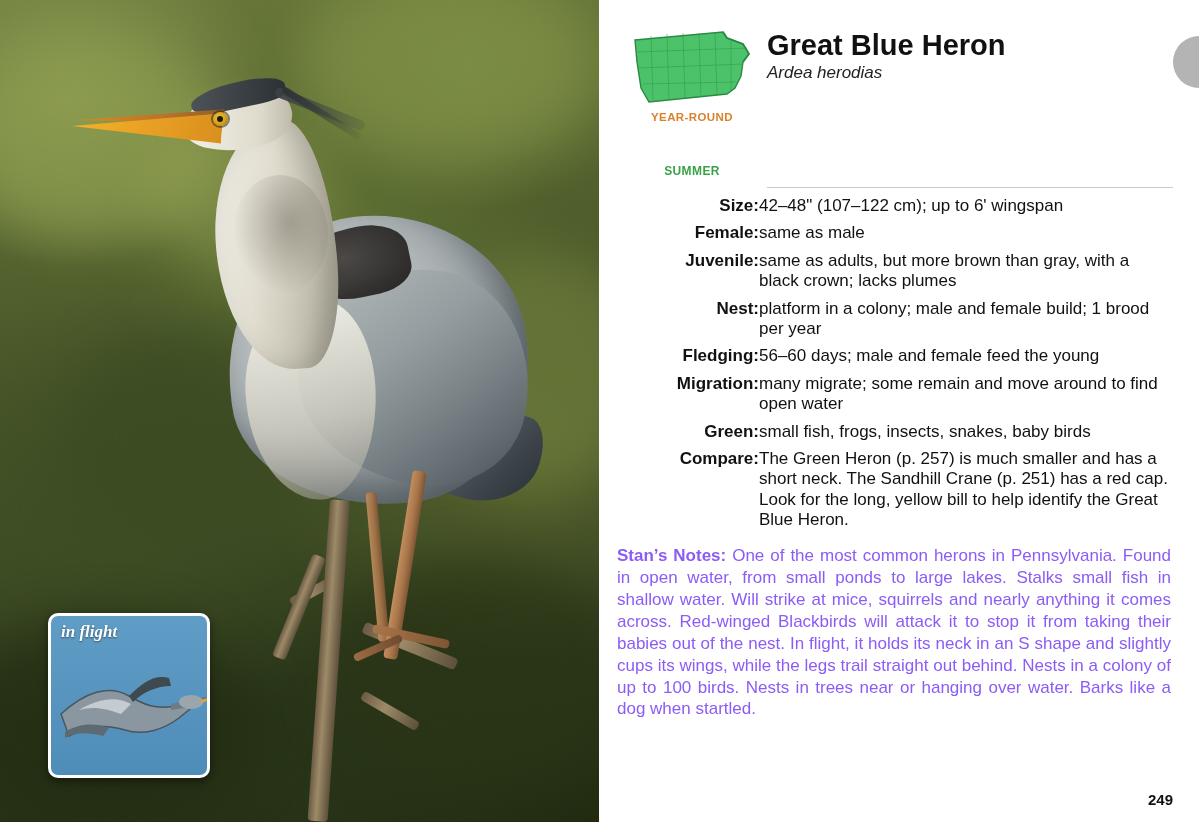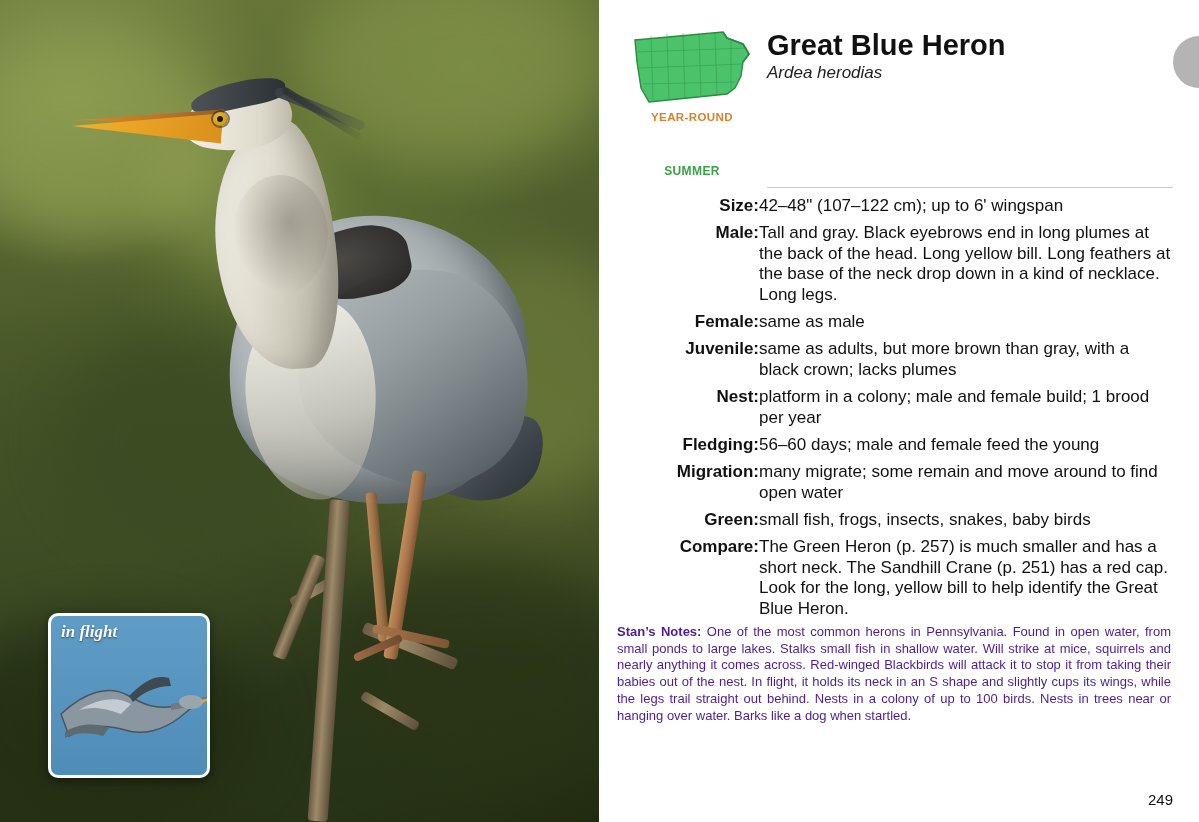--- a/index.html
+++ b/index.html
@@ -299,34 +299,34 @@
   td.lbl {
     width: 142px;
     text-align: right;
     font-weight: 700;
     padding-right: 9px;
     white-space: nowrap;
   }
   td.val { text-align: left; padding-left: 2px; }
 
   .notes {
-    margin-top: 0;
-    font-size: 13px;
+    margin-top: 10px;
+    font-size: 17px;
     line-height: 1.285;
     text-align: justify;
-    color: #4c1d95;
+    color: #8b5cf6;
     padding-right: 2px;
   }
   .notes b { font-weight: 700; }
 
   .page-number {
     position: absolute;
     right: 26px; bottom: 14px;
     font-size: 15px;
-    font-weight: 400;
+    font-weight: 700;
     color: #111;
     margin-left: 34px;
   }
 
   
   .edge-thumb {
     position: absolute;
     right: -26px; top: 36px;
     width: 52px; height: 52px;
     background: #b0b0b0;
@@ -424,24 +424,20 @@
 
     <div class="rule"></div>
 
     <table class="facts">
       <tbody>
         <tr>
           <td class="lbl">Size:</td>
           <td class="val">42–48" (107–122 cm); up to 6' wingspan</td>
         </tr>
         <tr>
-          <td class="lbl">Male:</td>
-          <td class="val">Tall and gray. Black eyebrows end in long plumes at the back of the head. Long yellow bill. Long feathers at the base of the neck drop down in a kind of necklace. Long legs.</td>
-        </tr>
-        <tr>
           <td class="lbl">Female:</td>
           <td class="val">same as male</td>
         </tr>
         <tr>
           <td class="lbl">Juvenile:</td>
           <td class="val">same as adults, but more brown than gray, with a black crown; lacks plumes</td>
         </tr>
         <tr>
           <td class="lbl">Nest:</td>
           <td class="val">platform in a colony; male and female build; 1 brood per year</td>

